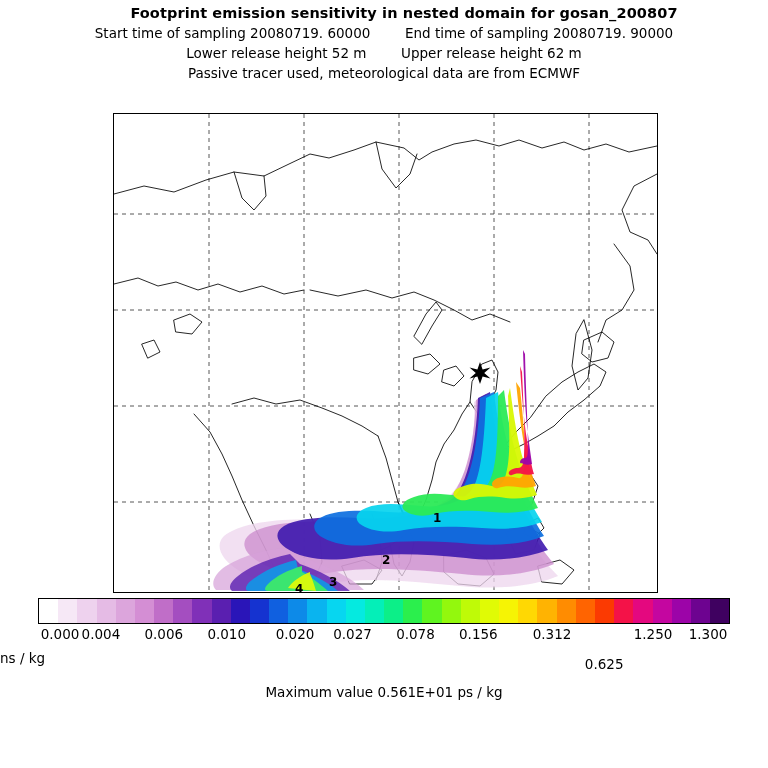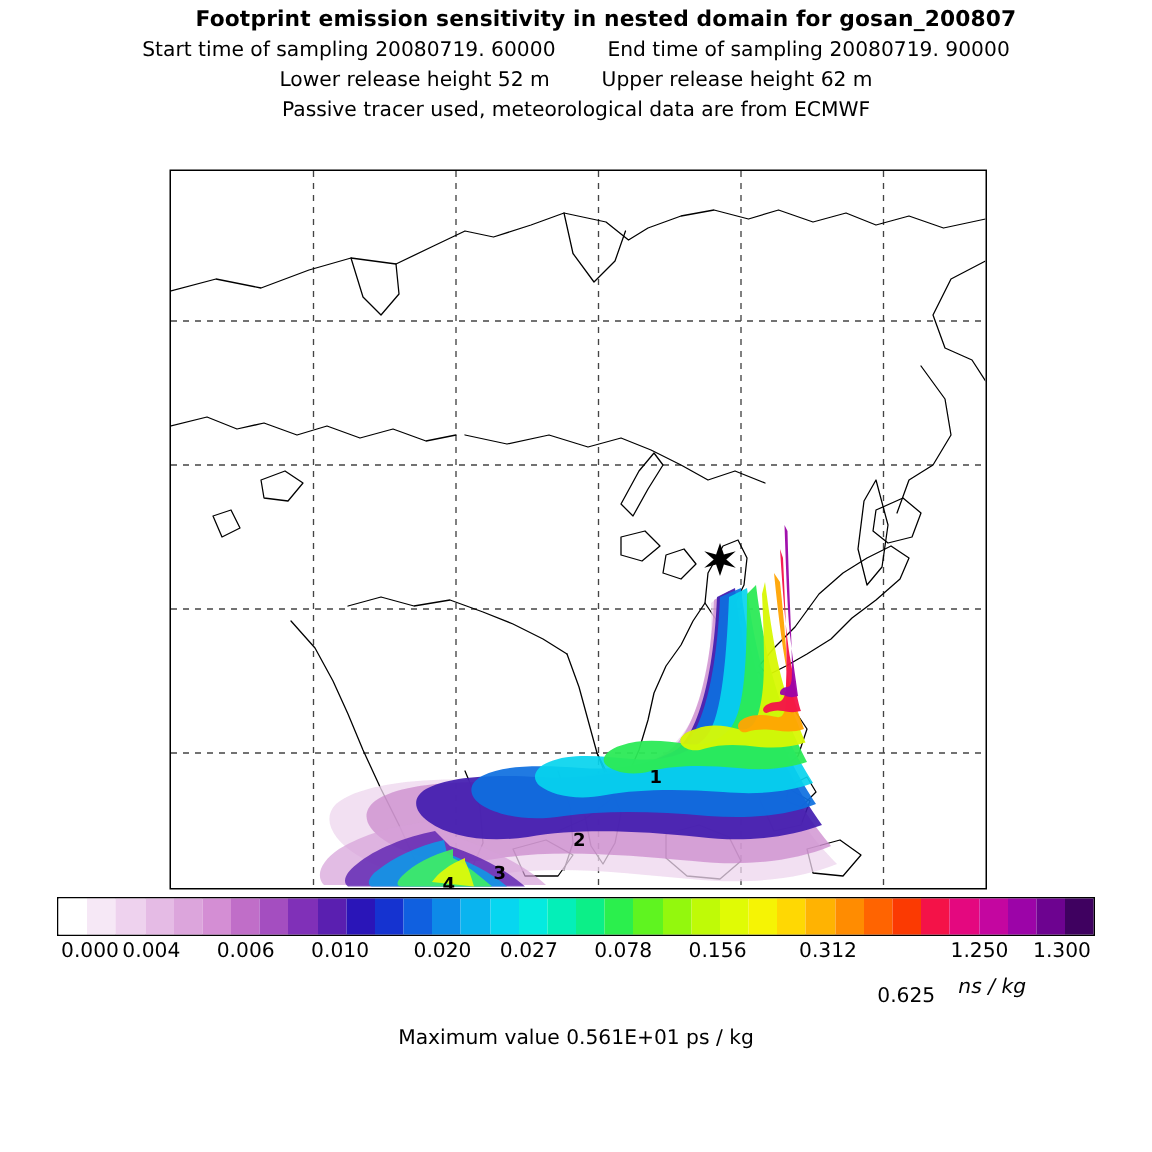--- a/index.html
+++ b/index.html
@@ -39,23 +39,22 @@
   }
   .cbar div{flex:1 1 auto;height:100%;}
   .ticklabels{
     position:absolute;left:0;top:626px;width:768px;height:18px;
   }
   .ticklabels span{
     position:absolute;font-size:13.5px;transform:translateX(-50%);
     white-space:nowrap;
   }
   .unit{
-    position:absolute;left:0;top:650px;width:684px;text-align:right;
+    position:absolute;left:0;top:650px;width:684px;text-align:left;
     font-size:13.5px;
-    font-style:italic;
   }
   .maxval{
     position:absolute;left:0;top:684px;width:768px;text-align:center;
     font-size:13.5px;
   }
   .lbl{
     position:absolute;font-size:12px;font-weight:bold;color:#000;
   }
 </style>
 </head>

